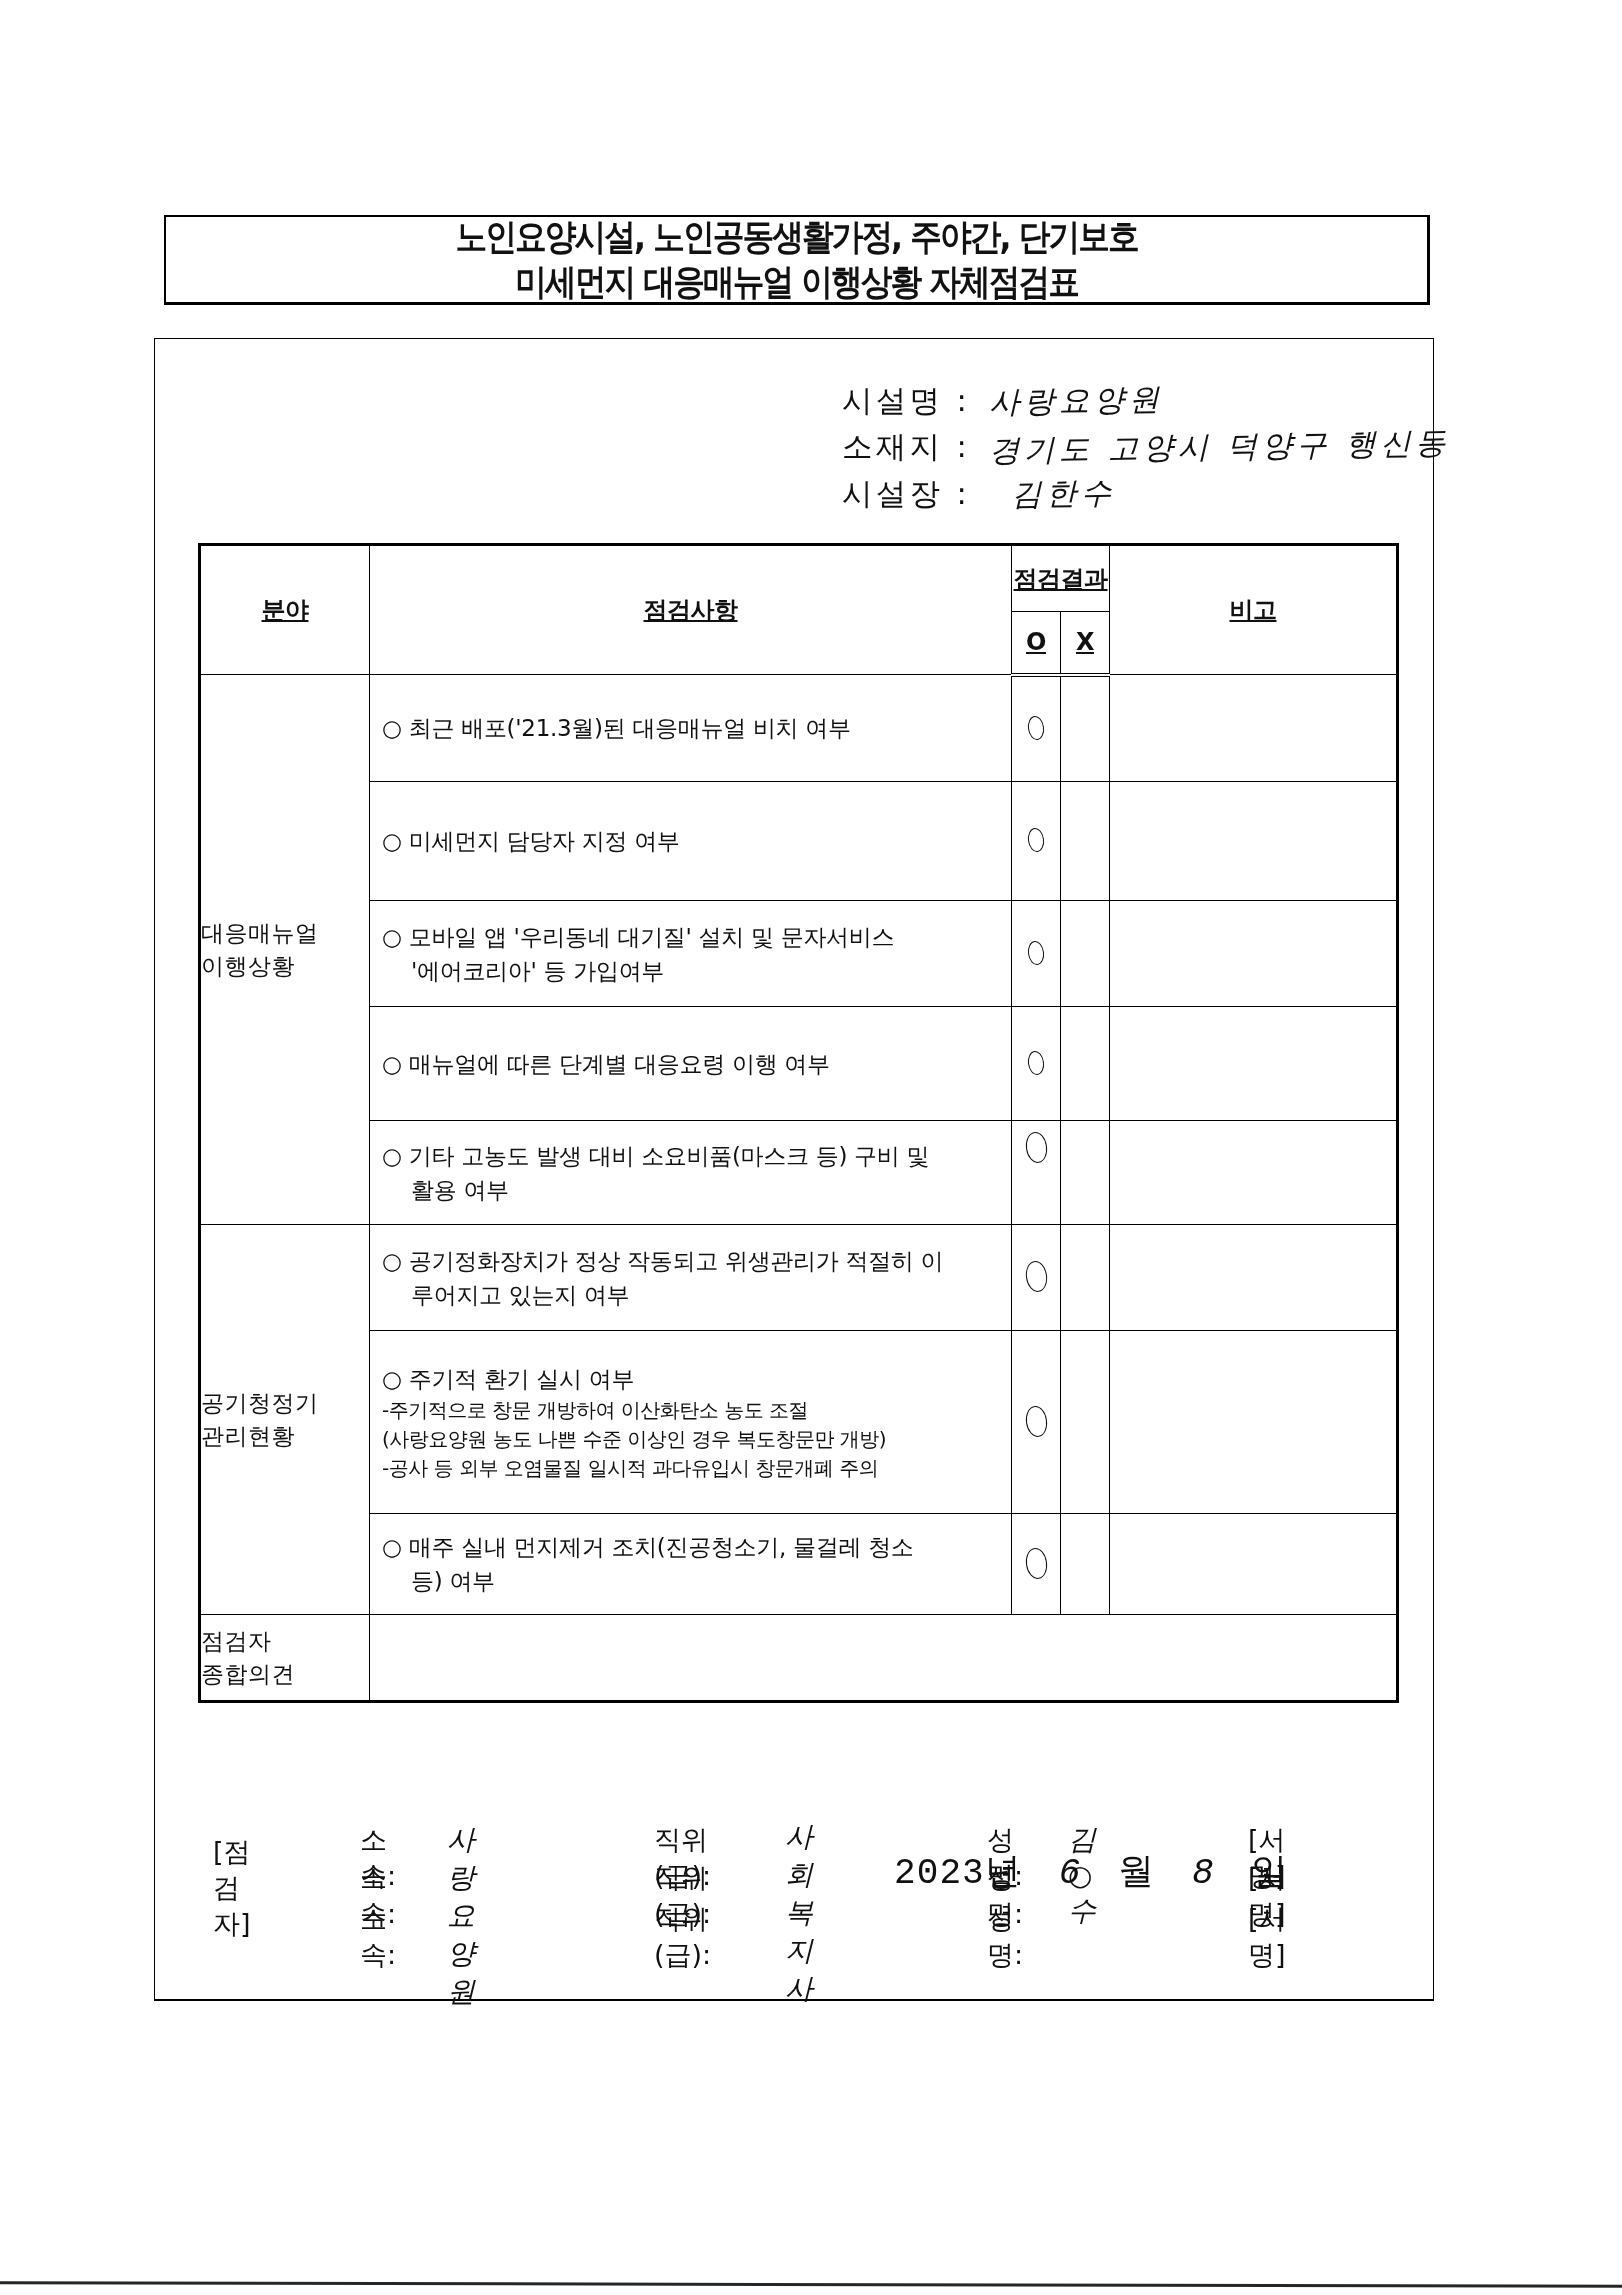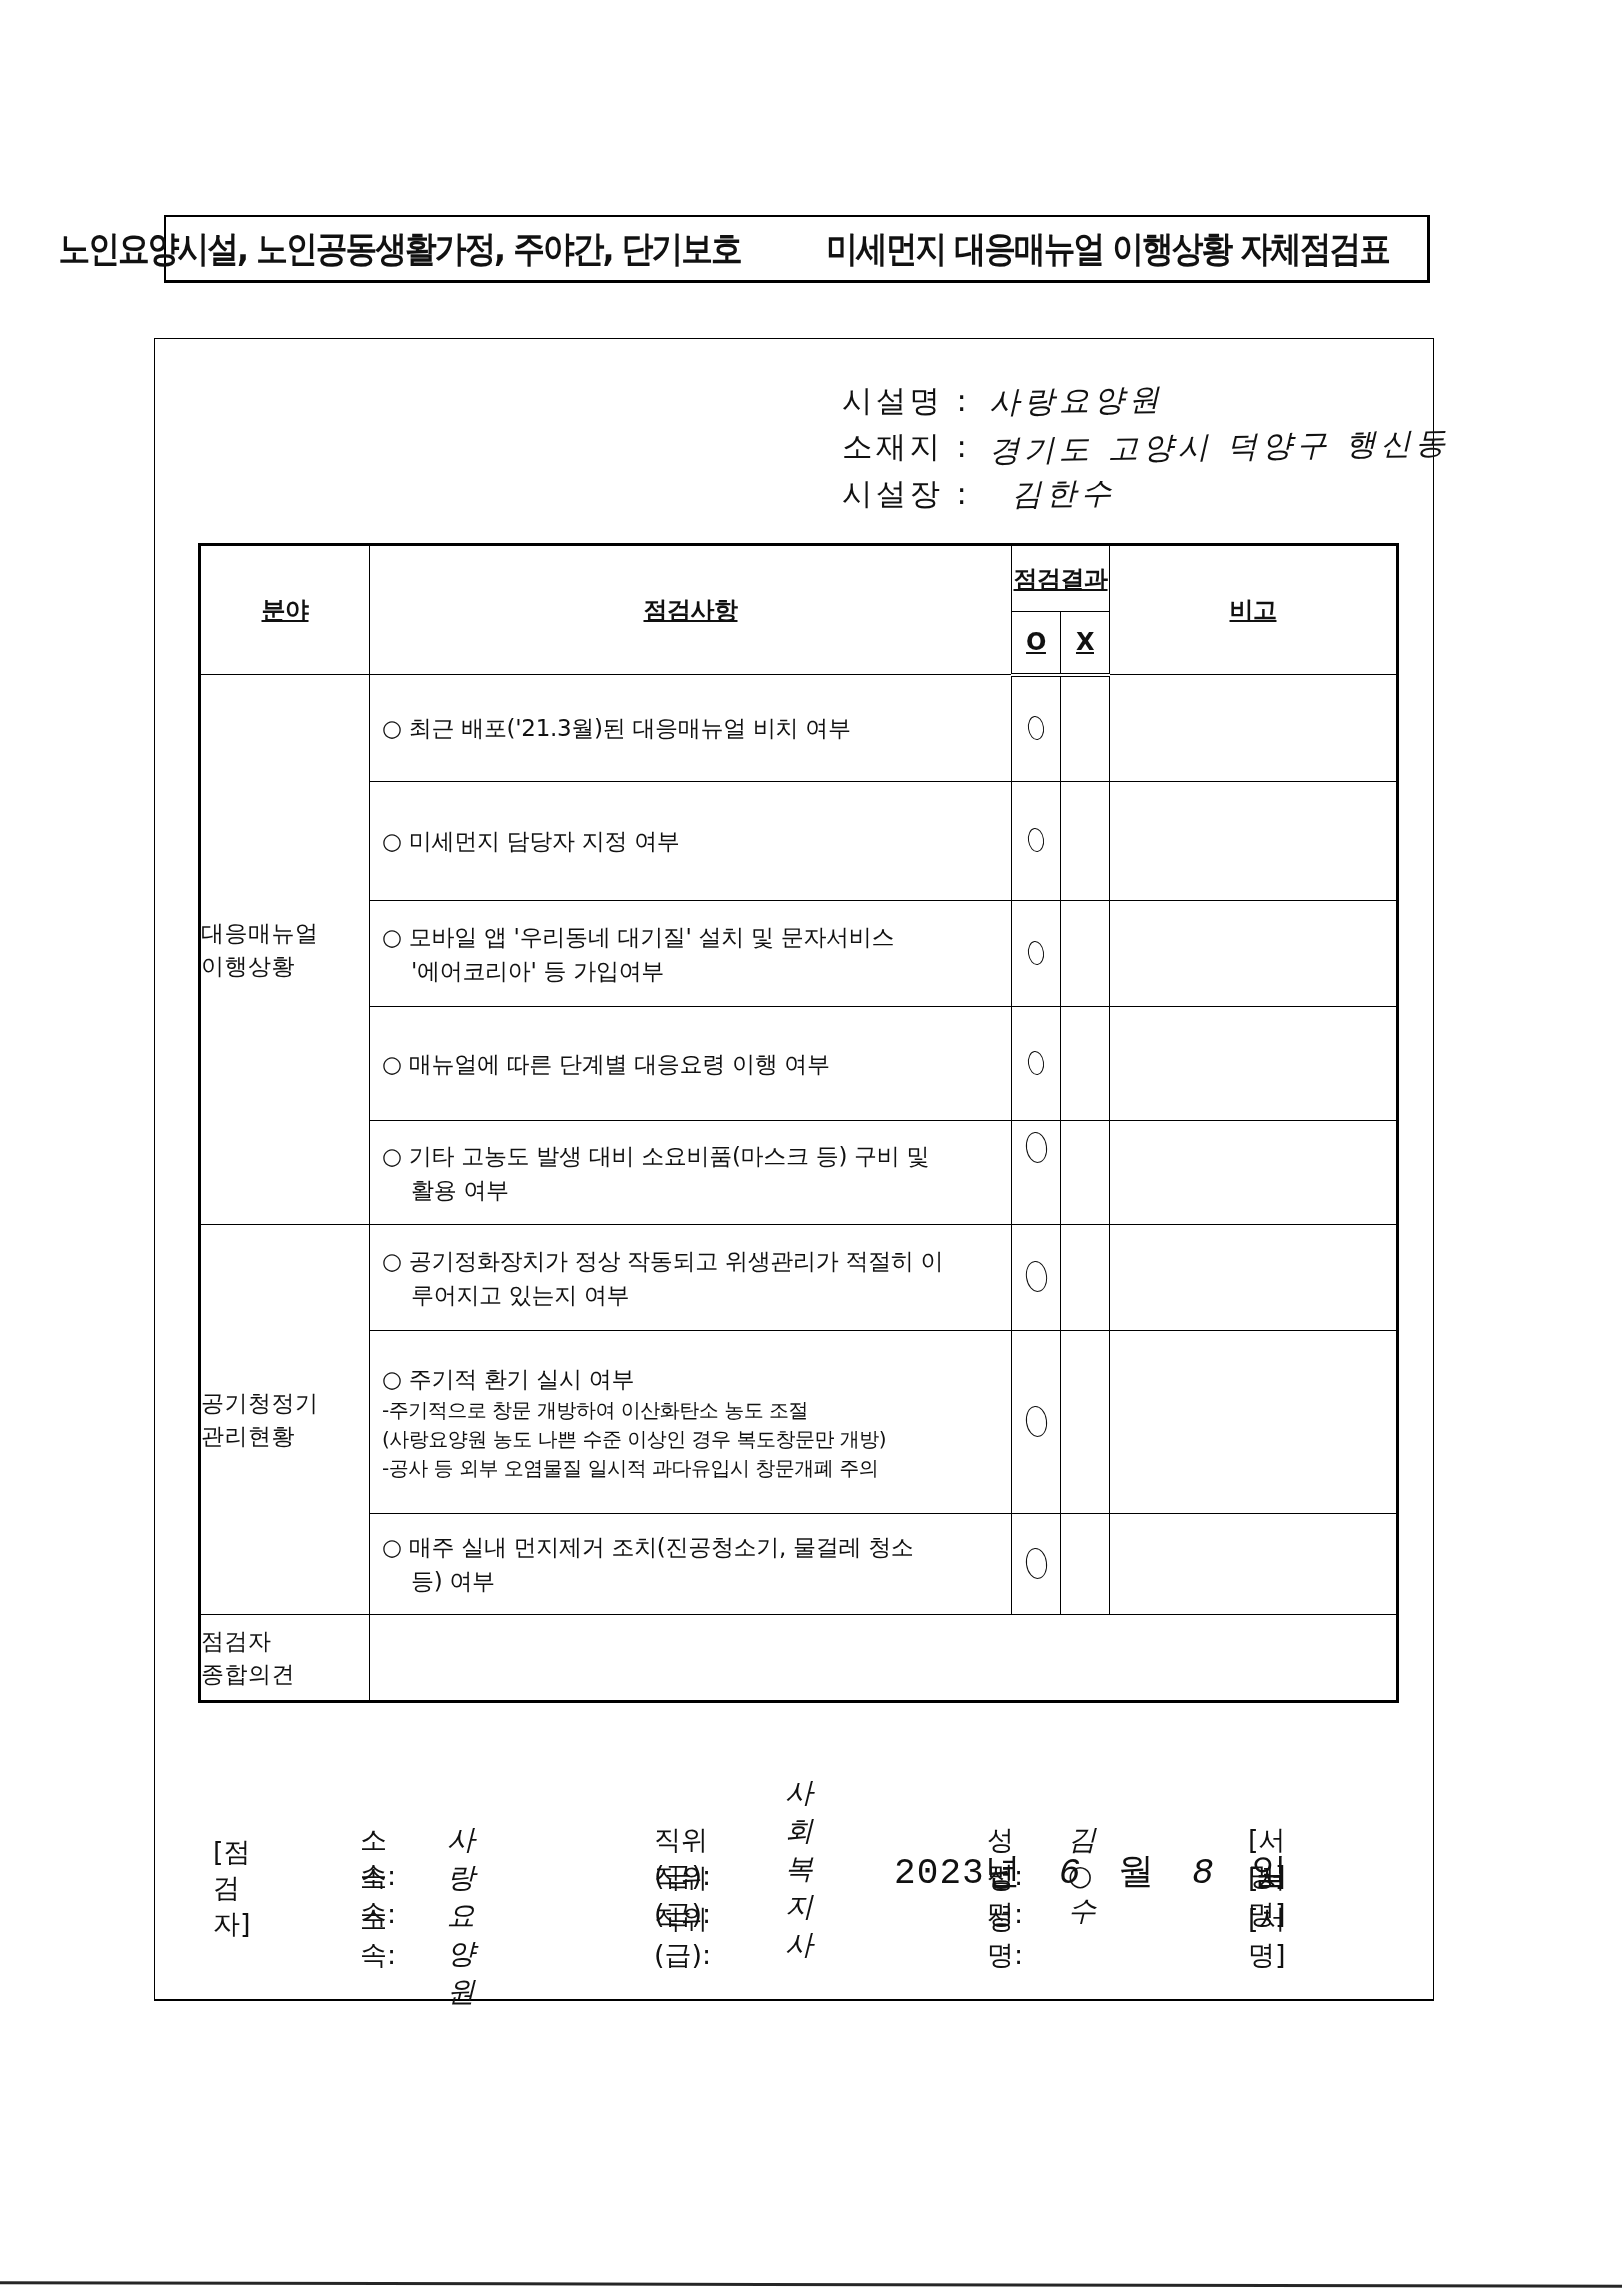--- a/index.html
+++ b/index.html
@@ -1,23 +1,23 @@
 <!DOCTYPE html>
 <html style="font-size:8.7px"><head>
 <meta charset="utf-8">
 <style>
   html, body { margin:0; padding:0; background:#ffffff; }
   body { width:1623px; height:2295px; position:relative; overflow:hidden;
          font-family:"DejaVu Sans", "Liberation Sans", sans-serif; color:#111; }
   .abs { position:absolute; }
 
   
-  .title-box { left:164px; top:215px; width:1266px; height:68px;
+  .title-box { left:164px; top:215px; width:1266px; height:90px;
                border:3.3px solid #000; border-width:2.7px 3.8px 3.8px 2.7px; box-sizing:border-box;
-               display:flex; flex-direction:row; align-items:center; justify-content:flex-end; }
+               display:flex; flex-direction:column; align-items:center; justify-content:space-between; }
   .title-line { font-family:"DejaVu Sans", sans-serif; font-weight:bold; font-size:36px;
                 letter-spacing:-2.2px; line-height:40px; transform:scaleX(0.88); white-space:nowrap; }
 
   
   .outer-frame { left:154px; top:338px; width:1280px; height:1663px;
                  border:1.6px solid #000; border-bottom-width:2.7px; box-sizing:border-box; }
   .info-row { position:absolute; left:842px; height:44px; display:flex; align-items:center; white-space:nowrap; }
   .info-label { font-family:"DejaVu Sans", sans-serif; font-size:30.5px; letter-spacing:3.3px; width:147px; }
   .info-value { font-family:"DejaVu Serif", serif; font-style:italic; font-size:30.5px; letter-spacing:4.4px;
                 transform:rotate(-1deg); }
@@ -200,21 +200,21 @@
   <span class="hw">8</span>
   <span>일</span>
 </div>
 
 <div class="abs" style="left:0; top:0;">
   <span class="sig-lbl" style="left:213px; top:1822px;margin-top:12px;">[점검자]</span>
 
   <span class="sig-lbl" style="left:360px; top:1822px;">소속:</span>
   <span class="hw-sig" style="left:447px; top:1821px;">사랑요양원</span>
   <span class="sig-lbl" style="left:654px; top:1822px;">직위(급):</span>
-  <span class="hw-sig" style="left:785px; top:1774px;">사회복지사</span>
+  <span class="hw-sig" style="left:785px; top:1818px;">사회복지사</span>
   <span class="sig-lbl" style="left:987px; top:1822px;">성명:</span>
   <span class="hw-sig" style="left:1068px; top:1821px;">김 ○수</span>
   <span class="sig-lbl" style="left:1248px; top:1822px;">[서명]</span>
 
   <span class="sig-lbl" style="left:360px; top:1860px;">소속:</span>
   <span class="hw-sig" style="left:447px; top:1859px;"></span>
   <span class="sig-lbl" style="left:654px; top:1860px;">직위(급):</span>
   <span class="hw-sig" style="left:785px; top:1859px;"></span>
   <span class="sig-lbl" style="left:987px; top:1860px;">성명:</span>
   <span class="hw-sig" style="left:1068px; top:1859px;"></span>

